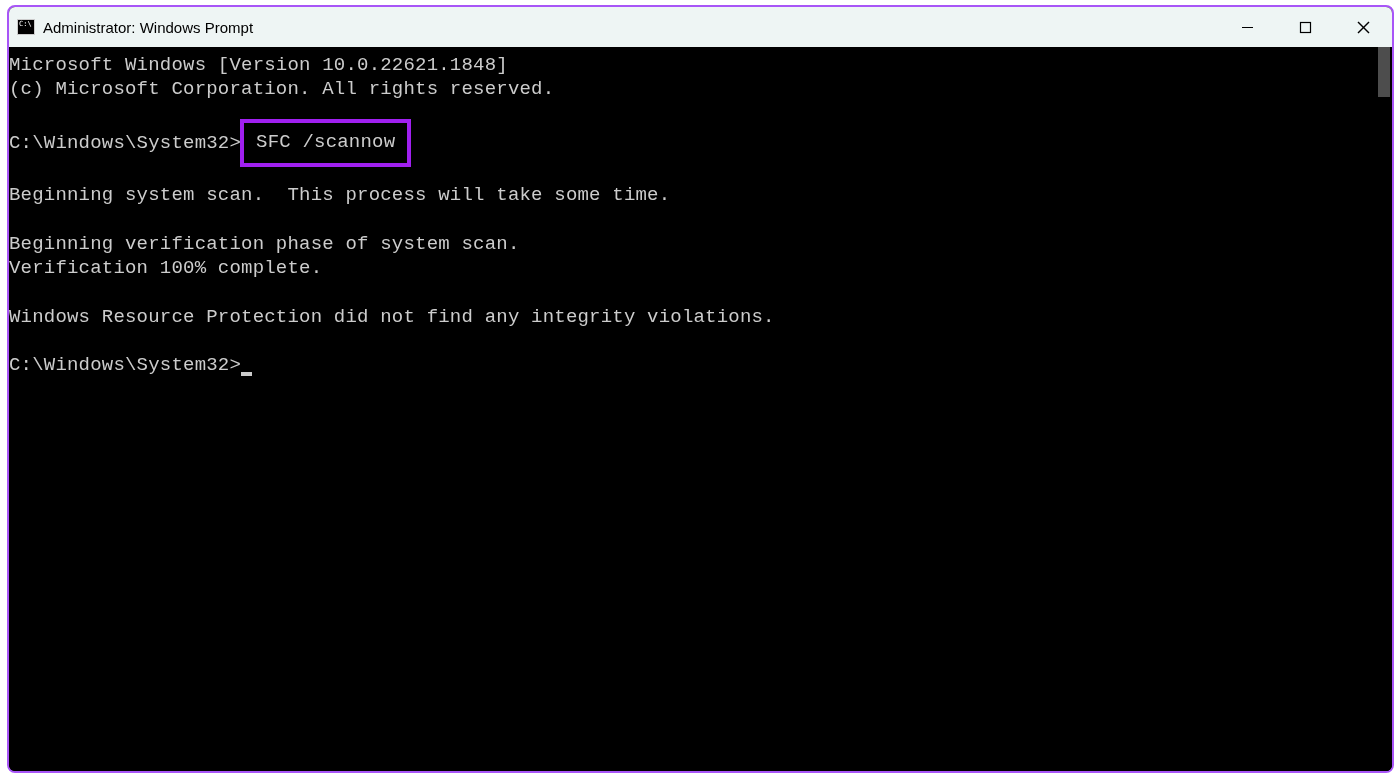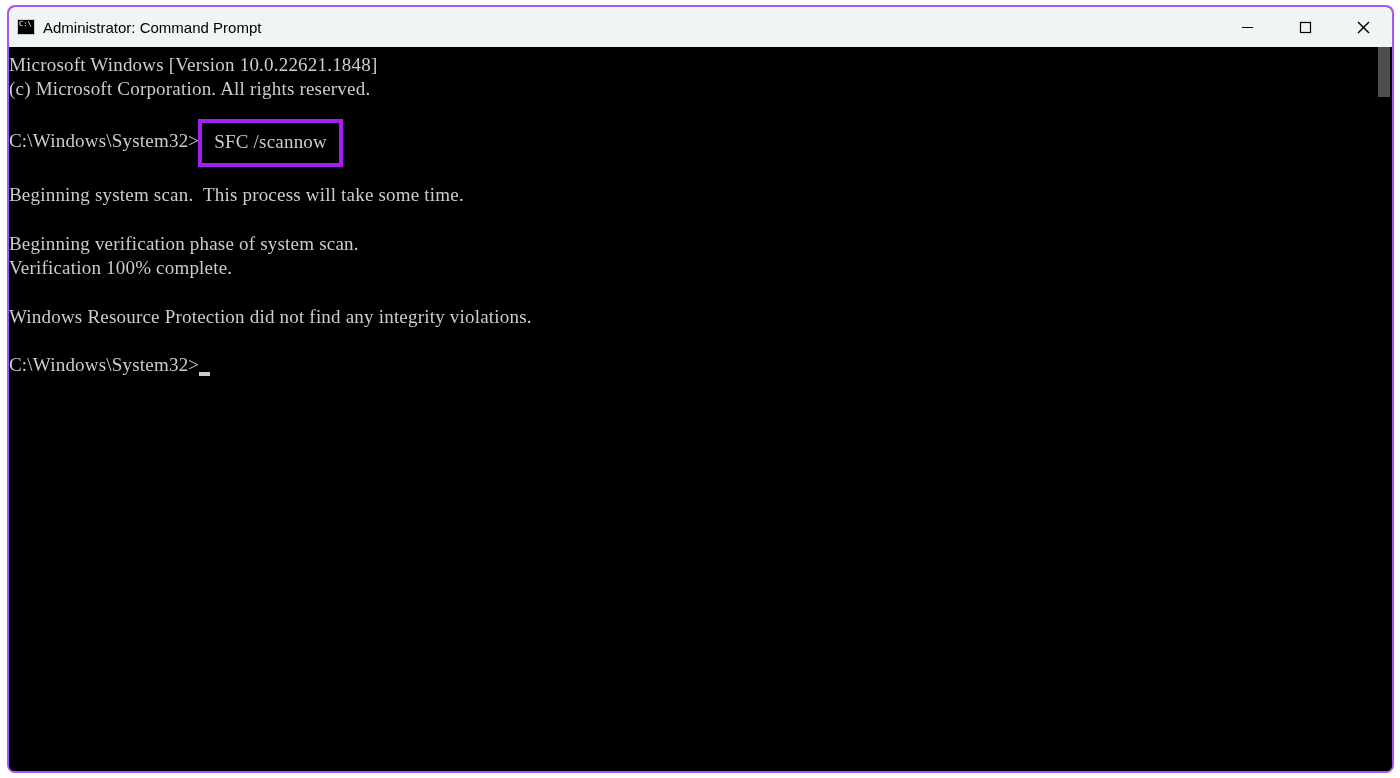--- a/index.html
+++ b/index.html
@@ -113,21 +113,20 @@
     .scrollbar-thumb {
       position: absolute;
       top: 0;
       right: 2px;
       width: 12px;
       height: 50px;
       background: #4d4d4d;
     }
     .line {
       display: block;
-      font-family: Liberation Serif, serif;
     }
     .highlight-box {
       border: 4px solid #a020f0;
       padding: 0 12px 2px 12px;
       margin-left: -1px;
       display: inline-block;
       line-height: 38px;
       margin-top: -7px;
       margin-bottom: -8px;
       vertical-align: middle;
@@ -141,21 +140,21 @@
       margin-bottom: 2px;
     }
   </style>
 </head>
 <body>
 
 <div class="window">
   <div class="titlebar">
     <div class="titlebar-left">
       <div class="app-icon"></div>
-      <span class="title-text">Administrator: Command Prompt</span>
+      <span class="title-text">Administrator: Windows Prompt</span>
     </div>
     <div class="titlebar-controls">
       <div class="control-btn">
         <svg viewBox="0 0 13 13">
             <line x1="1" y1="6.5" x2="12" y2="6.5" stroke="#000" stroke-width="1.2"></line>
           </svg>
       </div>
       <div class="control-btn">
         <svg viewBox="0 0 13 13">
             <rect x="1.5" y="1.5" width="10" height="10" stroke="#000" stroke-width="1.2" fill="none"></rect>

